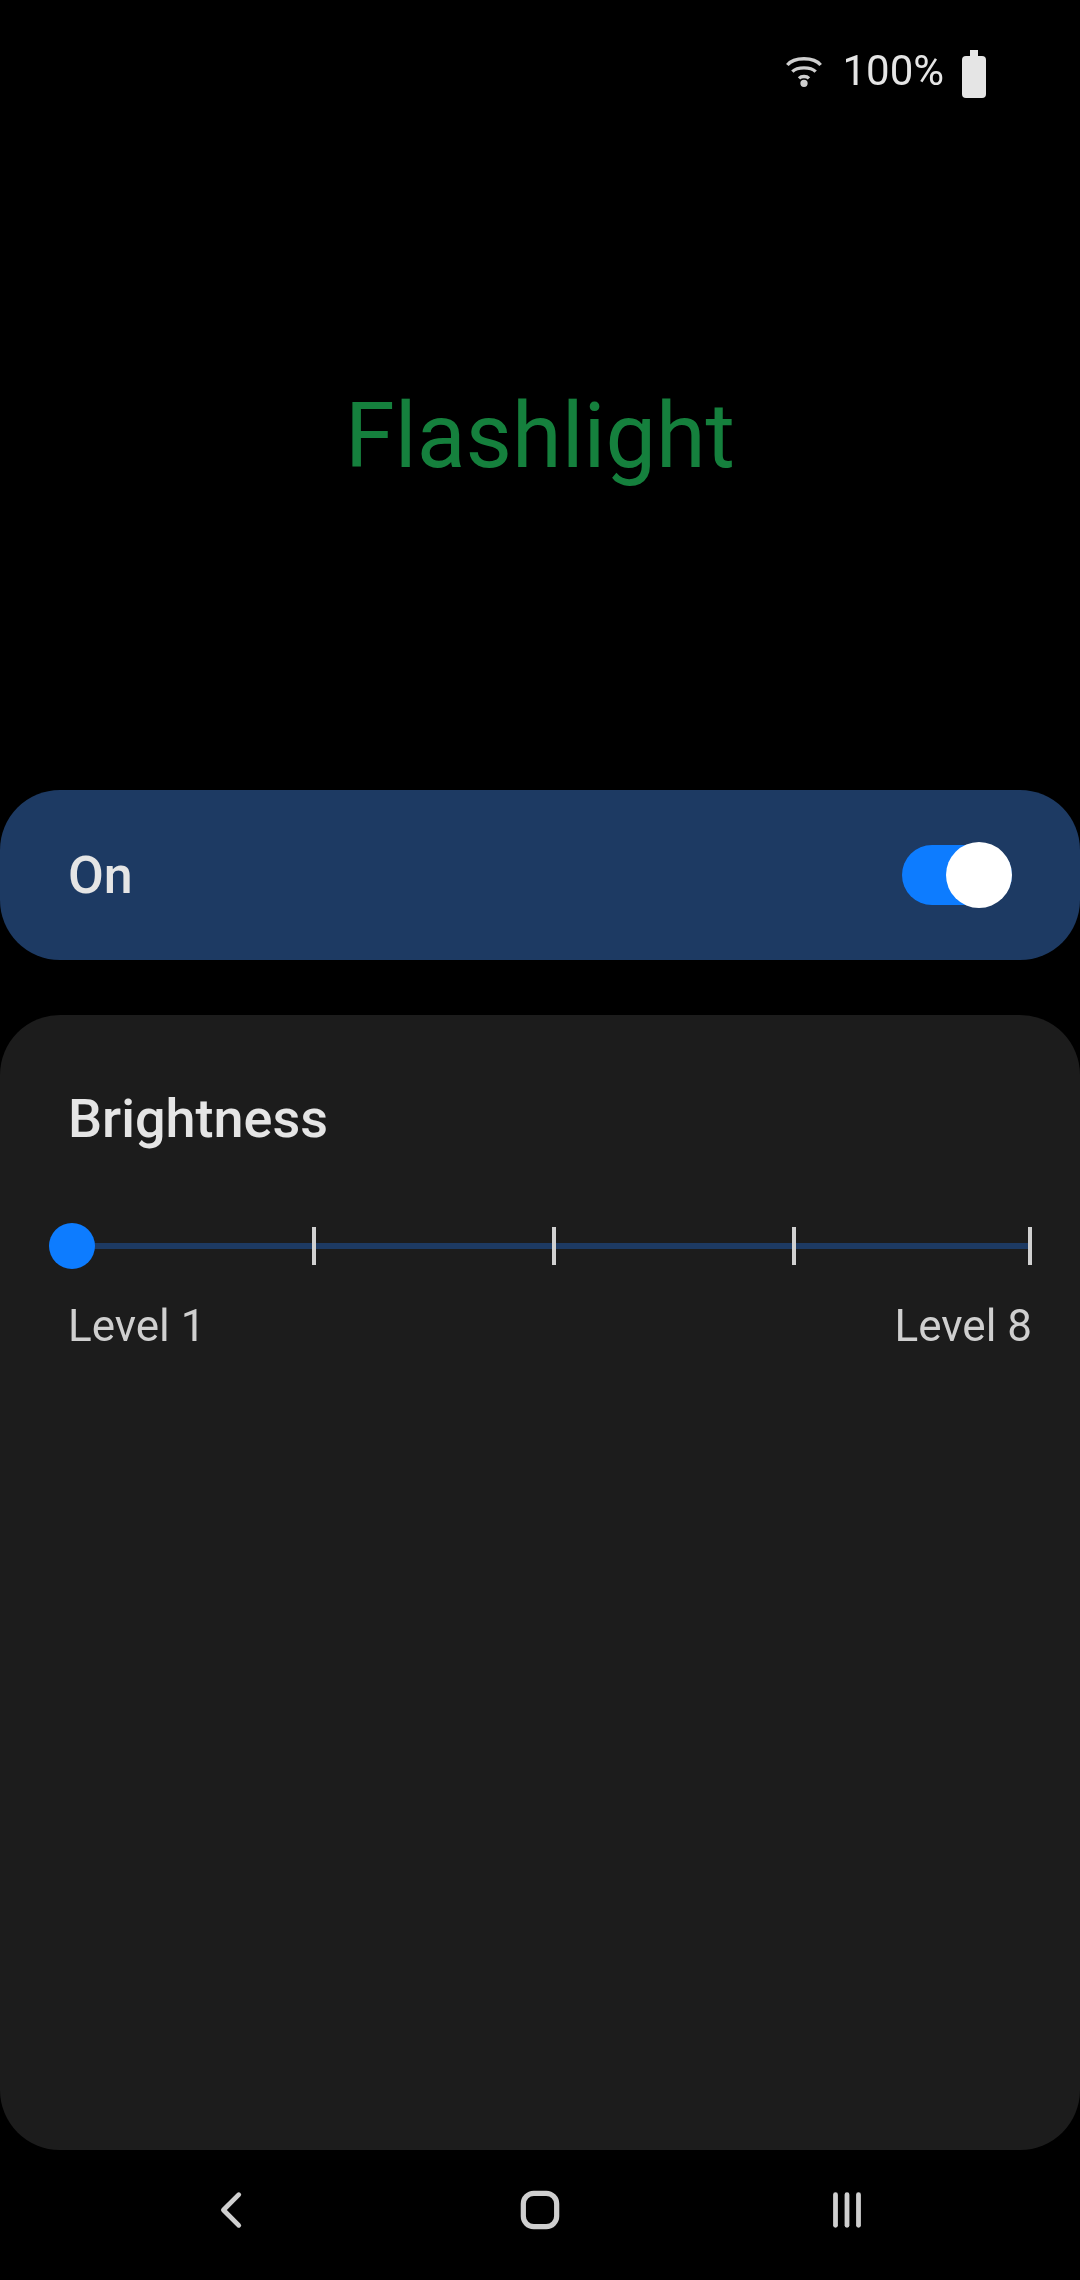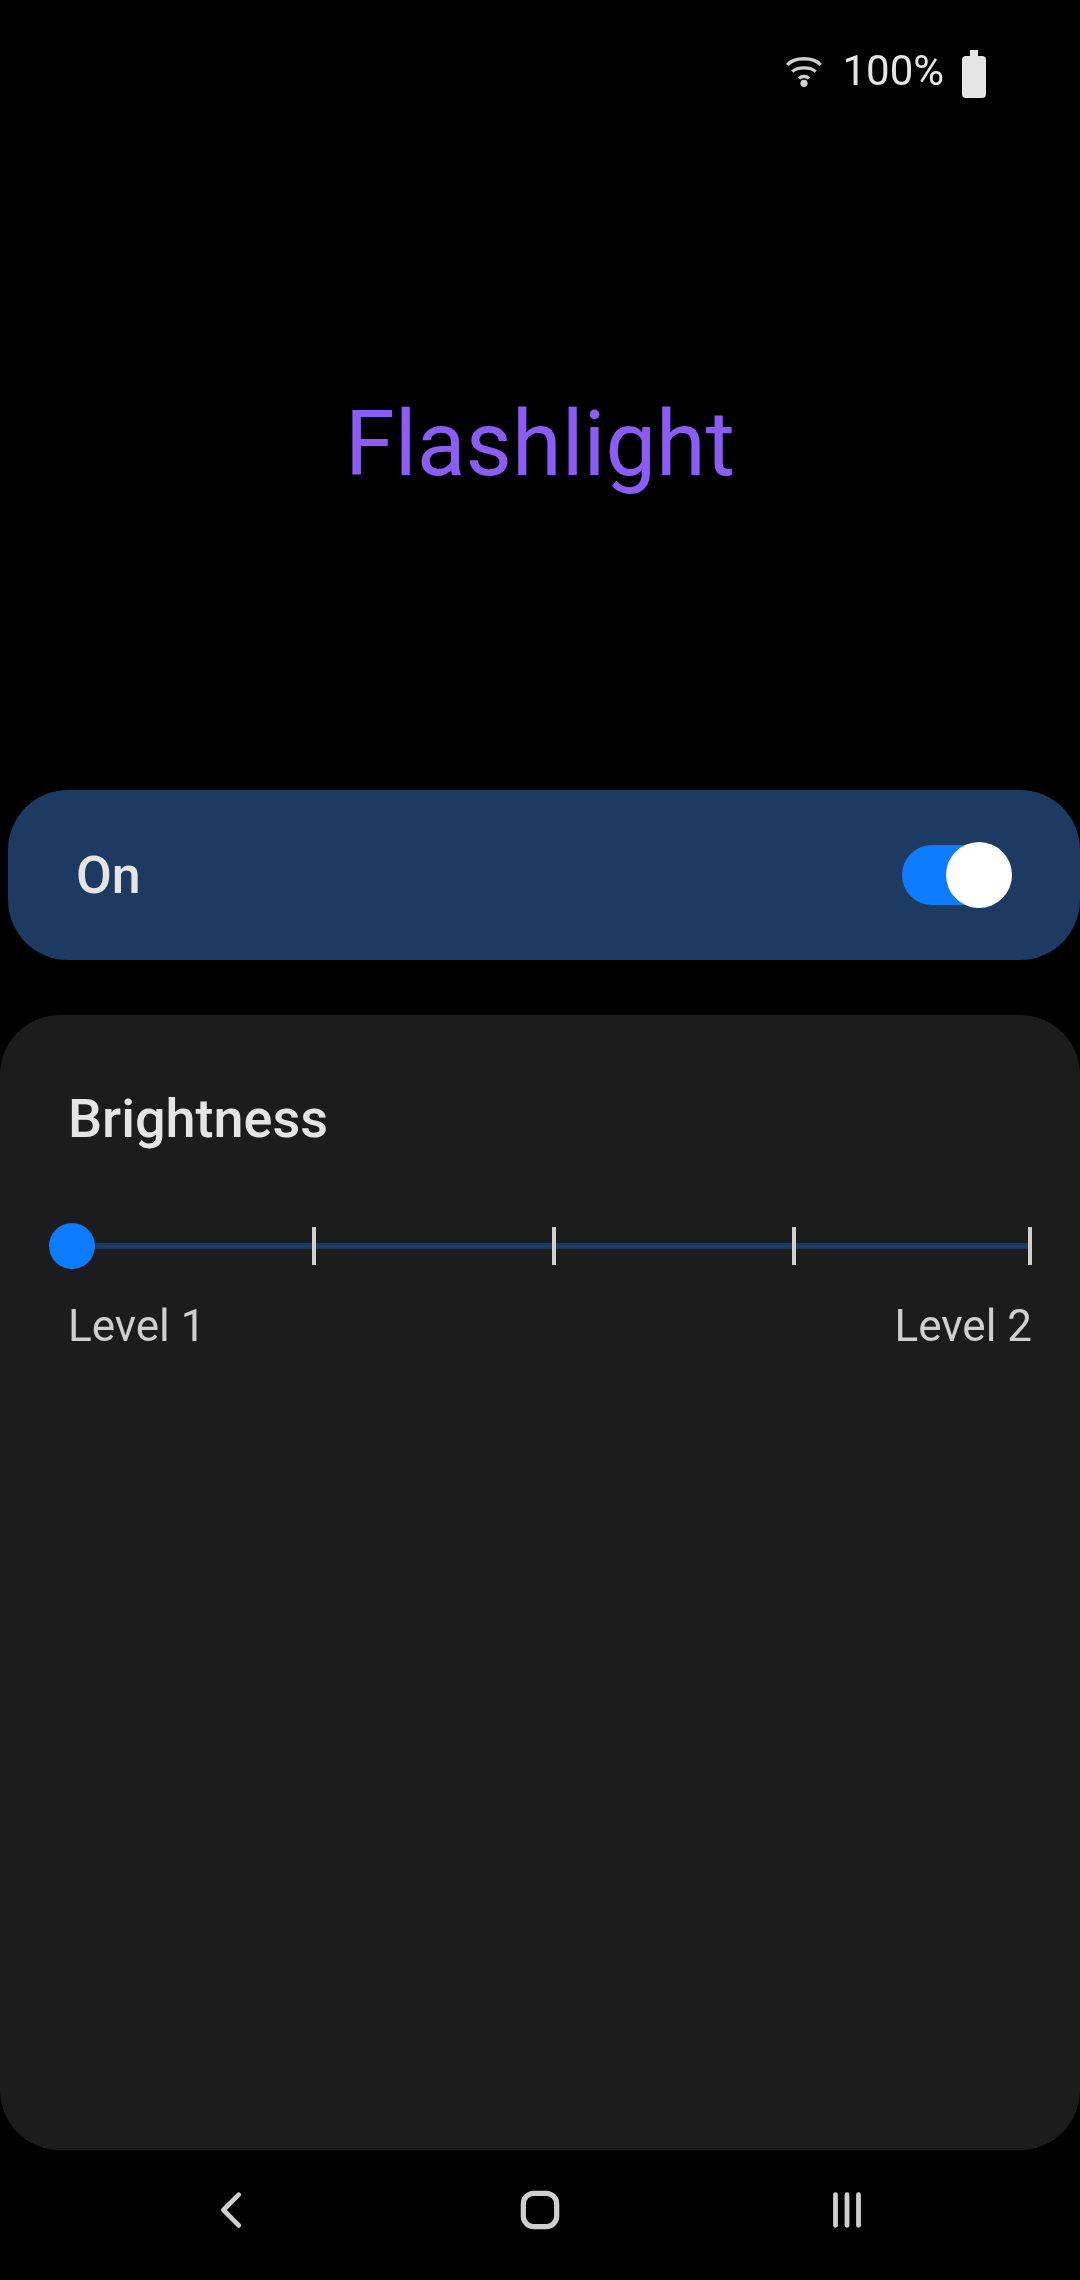--- a/index.html
+++ b/index.html
@@ -30,41 +30,40 @@
     height: 40px;
   }
   .battery-icon {
     width: 24px;
     height: 40px;
   }
 
   
   .title {
     position: absolute;
-    top: 392px;
+    top: 384px;
     left: 0; right: 0;
     text-align: center;
     font-size: 90px;
     font-weight: 400;
-    color: #8b5cf6;
+    color: #15803d;
   }
 
   
   .toggle-row {
     position: absolute;
     top: 790px;
     left: 0; right: 0;
     height: 170px;
     background: #1d3a63;
     border-radius: 60px;
     display: flex;
     justify-content: space-between;
     align-items: center;
     padding: 0 68px;
-    margin-left: 8px;
   }
   .toggle-label {
     font-size: 52px;
     color: #e5e5e5;
     font-weight: 500;
   }
   .toggle-switch {
     width: 110px;
     height: 60px;
     background: #0d7cff;
@@ -221,21 +220,21 @@
   <div class="slider">
     <div class="slider-track"></div>
     <div class="slider-tick" style="left:25%"></div>
     <div class="slider-tick" style="left:50%"></div>
     <div class="slider-tick" style="left:75%"></div>
     <div class="slider-tick" style="left:100%; transform:translateX(-4px)"></div>
     <div class="slider-thumb"></div>
   </div>
 
   <div class="slider-min-label">Level 1</div>
-  <div class="slider-max-label">Level 2</div>
+  <div class="slider-max-label">Level 8</div>
 
 </div>
 
 <div class="nav-bar">
   <div class="nav-btn">
     <svg viewBox="0 0 24 24" width="46" height="46" fill="none" stroke="#cfcfcf" stroke-width="2.5" stroke-linecap="round" stroke-linejoin="round">
       <polyline points="15 4 7 12 15 20"></polyline>
     </svg>
   </div>
   <div class="nav-btn">

